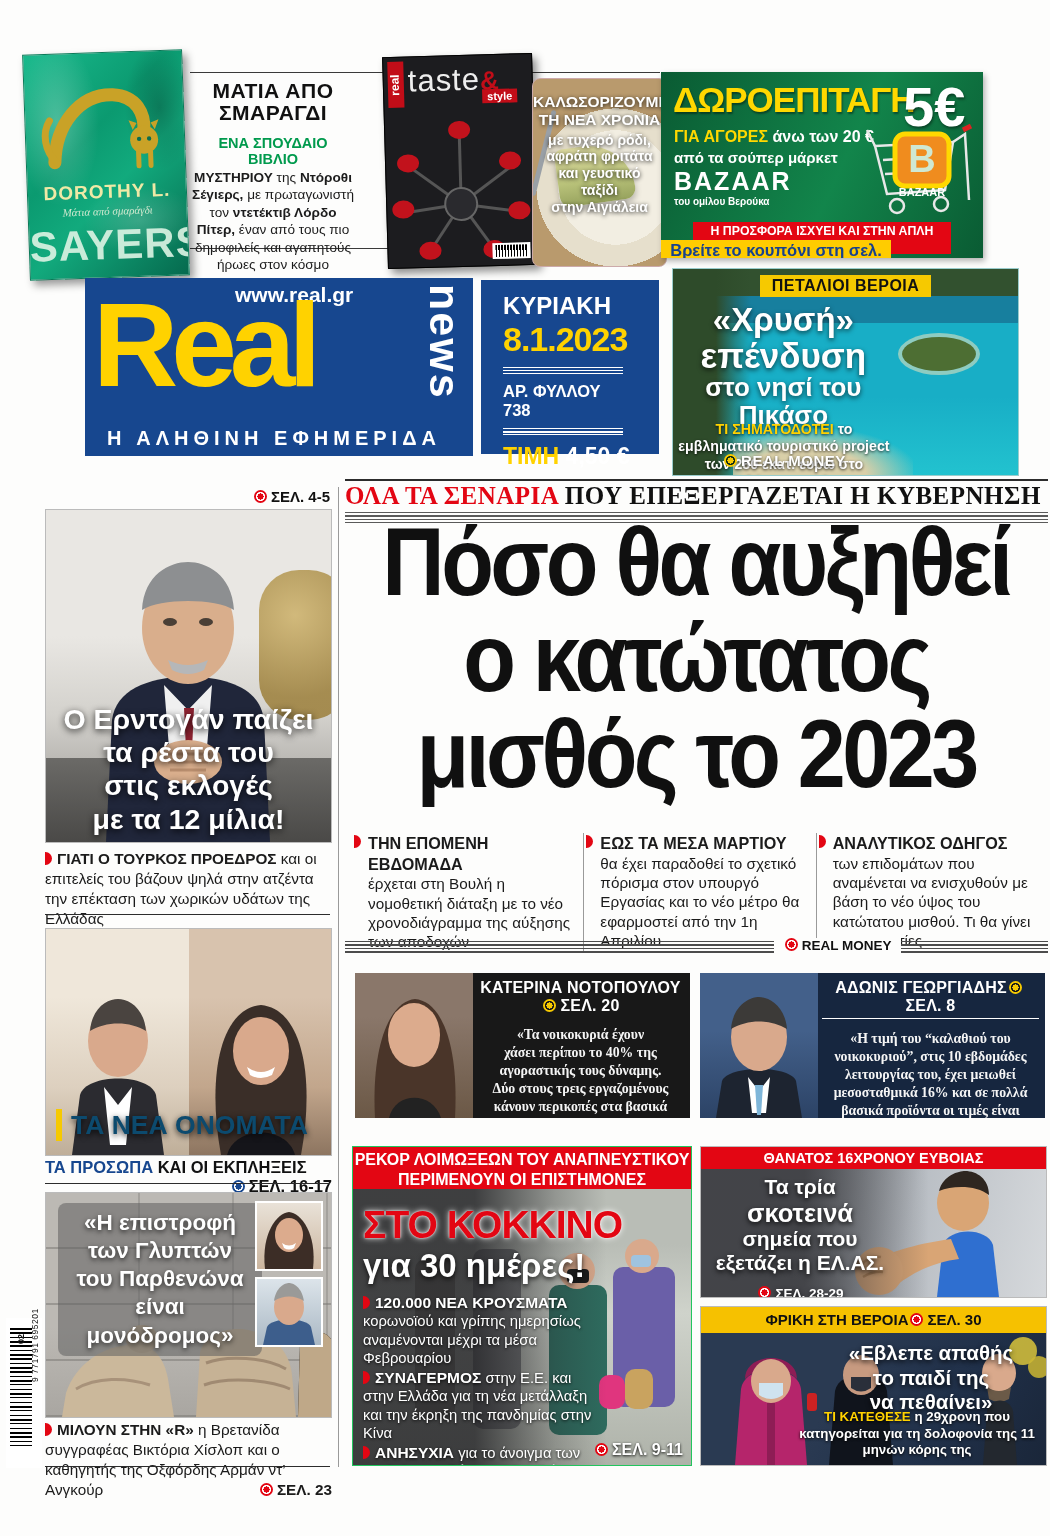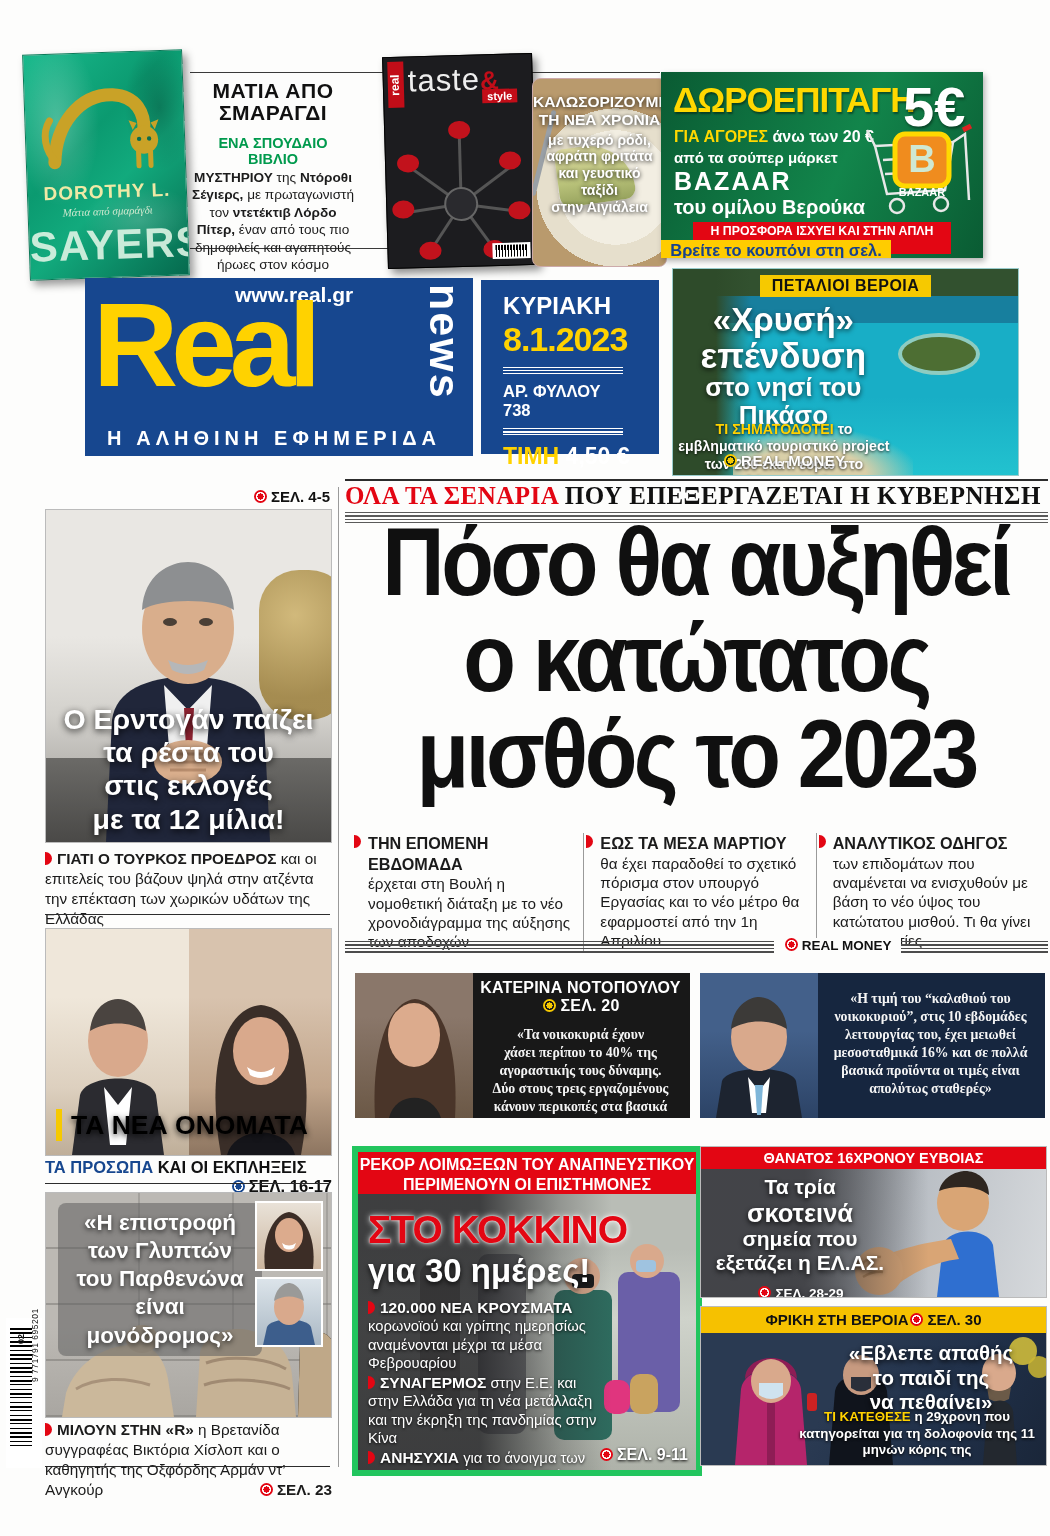--- a/index.html
+++ b/index.html
@@ -40,21 +40,21 @@
   .frit-text{position:absolute;inset:0;padding-top:14px;text-align:center;color:#fff;text-shadow:0 1px 4px rgba(0,0,0,.85);}
   .frit-l1{font-size:15.5px;font-weight:900;line-height:1.15;}
   .frit-l2{font-size:14px;font-weight:800;line-height:1.2;margin-top:3px;}
   #bazaar{left:661px;top:72px;width:322px;height:186px;background:linear-gradient(115deg,#0a5b33,#12854b 55%,#0a5b33);overflow:hidden;box-shadow:2px 3px 6px rgba(0,0,0,.3);}
   .bz-title{position:absolute;left:12px;top:8px;color:#ffd800;font-size:35px;font-weight:900;letter-spacing:-1px;text-shadow:1px 2px 2px rgba(0,0,0,.4);}
   .bz-amount{position:absolute;left:242px;top:2px;color:#fff;font-size:56px;font-weight:900;text-shadow:1px 2px 3px rgba(0,0,0,.45);}
   .bz-l1{position:absolute;left:13px;top:56px;font-size:16px;font-weight:800;color:#fff;}
   .bz-l1 b{color:#ffd800;}
   .bz-l2{position:absolute;left:13px;top:77px;font-size:15px;font-weight:800;color:#fff;}
   .bz-brand{position:absolute;left:13px;top:95px;font-size:25px;font-weight:900;color:#fff;letter-spacing:2px;}
-  .bz-l3{position:absolute;left:13px;top:124px;font-size:20px;font-weight:800;color:#fff;}
+  .bz-l3{position:absolute;left:13px;top:124px;font-size:10px;font-weight:800;color:#fff;}
   .bz-cart{position:absolute;right:6px;top:44px;}
   .bz-red{position:absolute;left:32px;top:150px;width:258px;background:#e30613;color:#fff;font-size:12.3px;font-weight:800;text-align:center;padding:2px 0;}
   .bz-yellow{position:absolute;left:0px;top:168px;width:230px;background:#ffcc00;color:#17418e;font-size:16.5px;font-weight:800;text-align:center;padding:1px 0;}
   
   #masthead{left:85px;top:278px;width:388px;height:178px;background:#17478f;overflow:hidden;}
   .mh-url{position:absolute;left:150px;top:5px;color:#fff;font-size:21px;font-weight:700;}
   .mh-logo{position:absolute;left:8px;top:8px;color:#ffd200;font-size:118px;font-weight:900;letter-spacing:-7px;line-height:1;}
   .mh-news{position:absolute;right:4px;top:6px;height:130px;color:#fff;font-size:43px;font-weight:700;writing-mode:vertical-rl;text-orientation:sideways;letter-spacing:2px;}
   .mh-tag{position:absolute;left:0;right:10px;bottom:6px;text-align:center;color:#fff;font-size:20px;font-weight:800;letter-spacing:5px;}
   #datebox{left:481px;top:280px;width:170px;height:174px;background:#17478f;color:#fff;padding-left:8px;}
@@ -94,21 +94,21 @@
   .erd-txt{position:absolute;left:0;right:0;bottom:6px;text-align:center;color:#fff;font-size:28.5px;font-weight:900;line-height:1.17;text-shadow:0 2px 7px rgba(0,0,0,.85);}
   #erdcap{left:45px;top:849px;width:287px;font-size:15.3px;line-height:1.3;color:#1b1b1b;}
   .rule{border-top:1.3px solid #2c2c2c;}
   #rule-erd{left:45px;top:914px;width:285px;}
   
   #onomata{left:45px;top:928px;width:285px;height:226px;overflow:hidden;border:1px solid #bbb;}
   .on-left{position:absolute;left:0;top:0;width:50%;height:100%;background:linear-gradient(180deg,#efe7da 0 30%,#ddd0bf 70%,#bfae99);}
   .on-right{position:absolute;right:0;top:0;width:50%;height:100%;background:linear-gradient(180deg,#d8c3ae 0 30%,#c2a68c 70%,#8d7560);}
   .sil-man{position:absolute;left:18px;top:16px;width:108px;height:210px;}
   .sil-woman{position:absolute;right:6px;top:10px;width:128px;height:216px;}
-  .on-txt{position:absolute;left:10px;bottom:14px;padding-left:9px;border-left:6px solid #f6c900;color:#000000;font-weight:900;text-shadow:0 2px 6px rgba(0,0,0,.85);font-size:23px;line-height:1.22;}
+  .on-txt{position:absolute;left:10px;bottom:14px;padding-left:9px;border-left:6px solid #f6c900;color:#0c4a6e;font-weight:900;text-shadow:0 2px 6px rgba(0,0,0,.85);font-size:23px;line-height:1.22;}
   .on-txt .big{font-size:26.5px;}
   #on-strip{left:45px;top:1158px;width:287px;font-size:16.5px;font-weight:800;}
   #on-strip .blue{color:#17478f;}
   #on-strip .pg{float:right;font-weight:800;}
   #rule-on{left:45px;top:1183px;width:285px;}
   
   #glypta{left:45px;top:1192px;width:285px;height:224px;overflow:hidden;background:
      linear-gradient(180deg,#bcb9b4 0 60%,#a9a6a1);border:1px solid #bbb;}
   .gl-blocks{position:absolute;inset:0;background:
     repeating-linear-gradient(180deg,transparent 0 54px,rgba(120,118,114,.5) 54px 56px),
@@ -141,21 +141,21 @@
   #geor{left:700px;top:973px;width:345px;height:145px;background:#16263f;}
   .q-photo{position:absolute;left:0;top:0;width:118px;height:100%;}
   .q-photo.noto-p{background:linear-gradient(180deg,#8a776a 0 30%,#6b5846);}
   .q-photo.geor-p{background:linear-gradient(180deg,#43608a 0 40%,#2c4366);}
   .q-body{position:absolute;left:122px;right:6px;top:6px;text-align:center;}
   .q-name{font-size:16px;font-weight:900;letter-spacing:.2px;}
   .q-name .pg{font-weight:900;}
   .q-name.underline{display:inline-block;border-bottom:1.5px solid #fff;padding-bottom:3px;}
   .q-quote{margin-top:11px;font-family:"Liberation Serif",serif;font-weight:700;font-size:13.8px;line-height:1.3;color:#f5f5f5;}
   
-  #kok{left:352px;top:1146px;width:338px;height:318px;overflow:hidden;border:6px solid #22c55e;}
+  #kok{left:352px;top:1146px;width:338px;height:318px;overflow:hidden;border:1px solid #22c55e;}
   .kok-banner{position:absolute;left:0;top:0;width:100%;height:42px;background:#e30613;color:#fff;font-size:16px;font-weight:900;text-align:center;line-height:1.25;padding-top:3px;}
   .kok-photo{position:absolute;left:0;top:42px;width:100%;height:276px;background:linear-gradient(180deg,#b9bdb6 0 20%,#cfd3cb 45%,#aeb2a9);}
   .kok-shade{position:absolute;inset:0;background:linear-gradient(90deg,rgba(35,35,38,.82) 0 36%,rgba(35,35,38,.25) 60%,transparent 75%);}
   .kok-h1{position:absolute;left:10px;top:14px;color:#e30613;font-size:39px;font-weight:900;letter-spacing:-1px;text-shadow:0 0 6px rgba(255,255,255,.9),0 0 2px #fff;}
   .kok-h2{position:absolute;left:10px;top:58px;color:#fff;font-size:33px;font-weight:900;text-shadow:0 2px 5px rgba(0,0,0,.8);}
   .kok-bullets{position:absolute;left:10px;top:104px;width:240px;color:#fff;font-size:14.8px;line-height:1.25;text-shadow:0 1px 3px rgba(0,0,0,.9);}
   .kok-bullets b{font-size:15.5px;}
   .kok-pg{position:absolute;right:8px;bottom:6px;color:#fff;font-size:16px;font-weight:900;text-shadow:0 1px 3px #000;}
   .fig{position:absolute;border-radius:10px;}
   
@@ -377,20 +377,21 @@
     <div class="q-photo geor-p">
       <svg width="118" height="145">
         <path d="M16,145 L22,108 C28,92 90,92 96,108 L102,145 Z" fill="#1d2430"></path>
         <path d="M48,104 L59,118 L70,104 L66,140 L52,140 Z" fill="#fff"></path>
         <path d="M55,112 L63,112 L61,142 L57,142 Z" fill="#7fb6d9"></path>
         <ellipse cx="59" cy="64" rx="28" ry="34" fill="#d9a98c"></ellipse>
         <path d="M31,56 C33,32 50,24 59,24 C68,24 85,32 87,56 C70,46 48,46 31,56 Z" fill="#3c3a38"></path>
       </svg>
     </div>
     <div class="q-body">
+      <div><span class="q-name underline"><span>ΑΔΩΝΙΣ ΓΕΩΡΓΙΑΔΗΣ</span><span class="ticon yellow"></span><span class="pg">ΣΕΛ. 8</span></span></div>
       <div class="q-quote pre">«Η τιμή του “καλαθιού του
 νοικοκυριού”, στις 10 εβδομάδες
 λειτουργίας του, έχει μειωθεί
 μεσοσταθμικά 16% και σε πολλά
 βασικά προϊόντα οι τιμές είναι
 απολύτως σταθερές»</div>
     </div>
   </div>
 
   <div class="abs" id="onomata">

